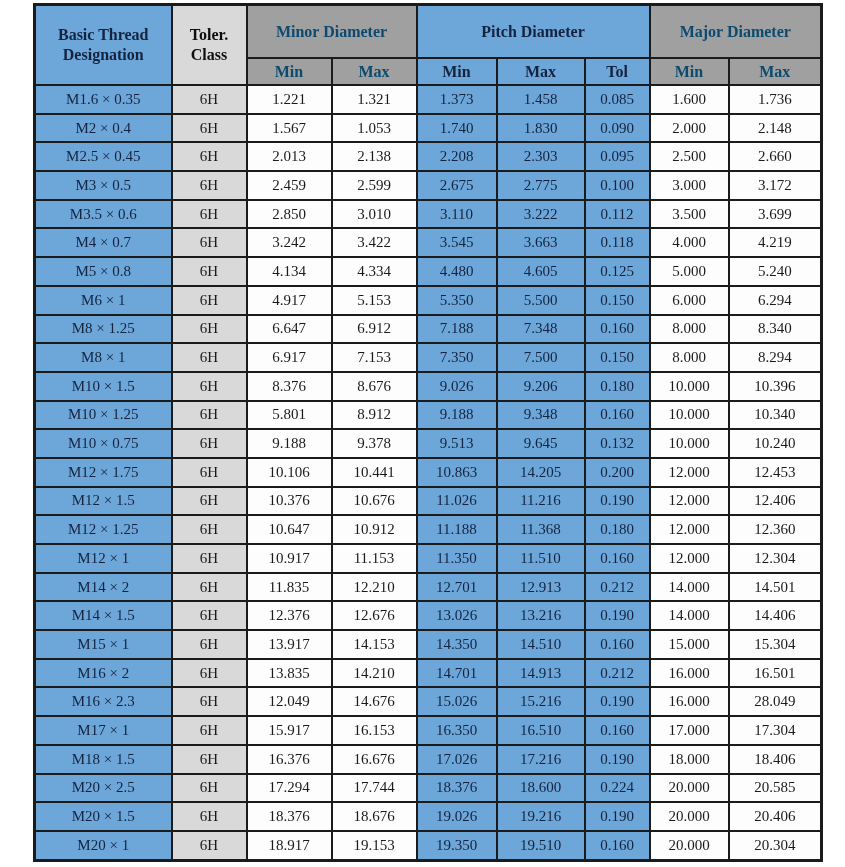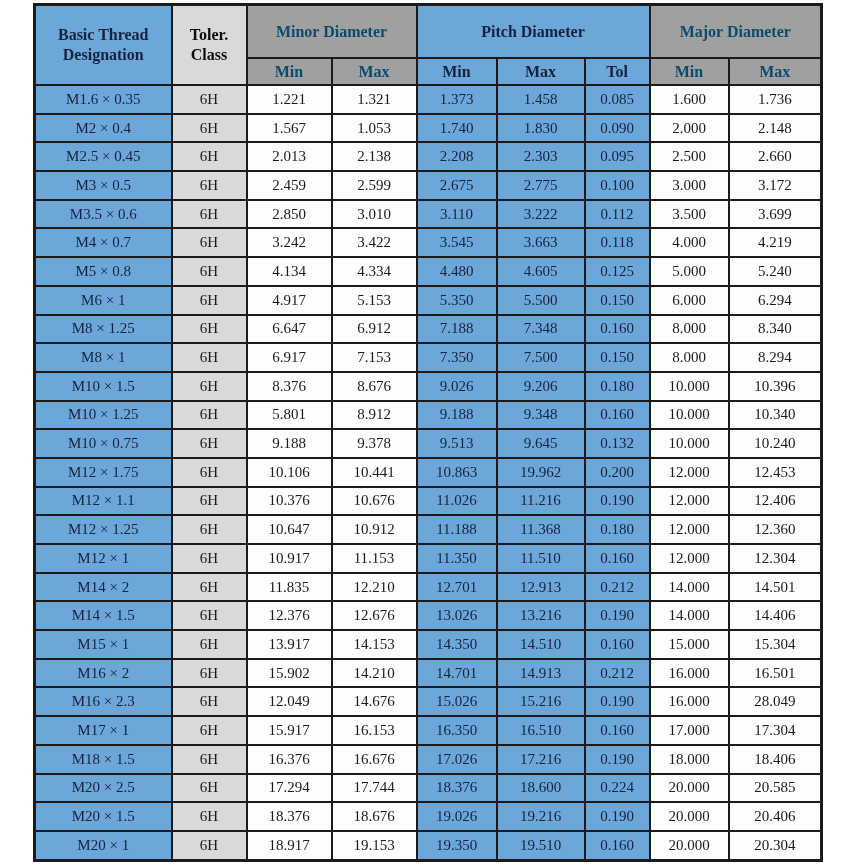--- a/index.html
+++ b/index.html
@@ -232,27 +232,27 @@
           <td class="blue">0.132</td>
           <td class="white">10.000</td>
           <td class="white">10.240</td>
         </tr>
         <tr>
           <td class="blue">M12 × 1.75</td>
           <td class="lgray">6H</td>
           <td class="white">10.106</td>
           <td class="white">10.441</td>
           <td class="blue">10.863</td>
-          <td class="blue">19.962</td>
+          <td class="blue">14.205</td>
           <td class="blue">0.200</td>
           <td class="white">12.000</td>
           <td class="white">12.453</td>
         </tr>
         <tr>
-          <td class="blue">M12 × 1.1</td>
+          <td class="blue">M12 × 1.5</td>
           <td class="lgray">6H</td>
           <td class="white">10.376</td>
           <td class="white">10.676</td>
           <td class="blue">11.026</td>
           <td class="blue">11.216</td>
           <td class="blue">0.190</td>
           <td class="white">12.000</td>
           <td class="white">12.406</td>
         </tr>
         <tr>
@@ -306,21 +306,21 @@
           <td class="white">14.153</td>
           <td class="blue">14.350</td>
           <td class="blue">14.510</td>
           <td class="blue">0.160</td>
           <td class="white">15.000</td>
           <td class="white">15.304</td>
         </tr>
         <tr>
           <td class="blue">M16 × 2</td>
           <td class="lgray">6H</td>
-          <td class="white">15.902</td>
+          <td class="white">13.835</td>
           <td class="white">14.210</td>
           <td class="blue">14.701</td>
           <td class="blue">14.913</td>
           <td class="blue">0.212</td>
           <td class="white">16.000</td>
           <td class="white">16.501</td>
         </tr>
         <tr>
           <td class="blue">M16 × 2.3</td>
           <td class="lgray">6H</td>

